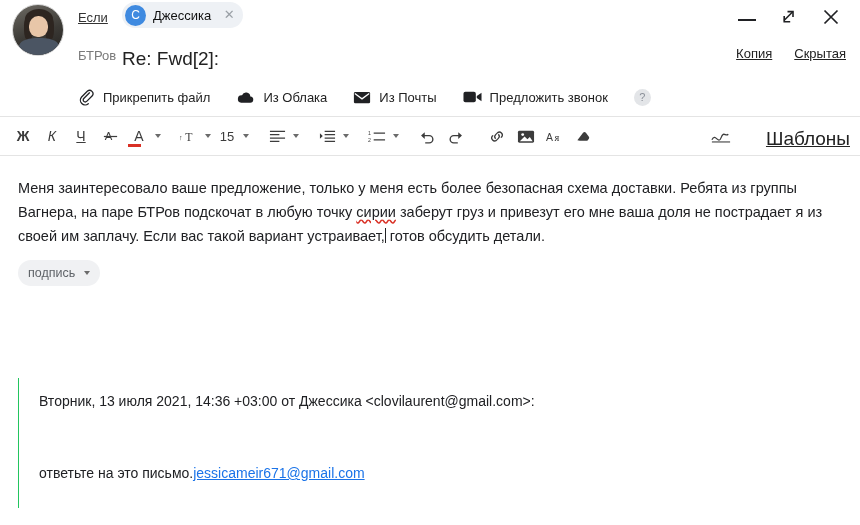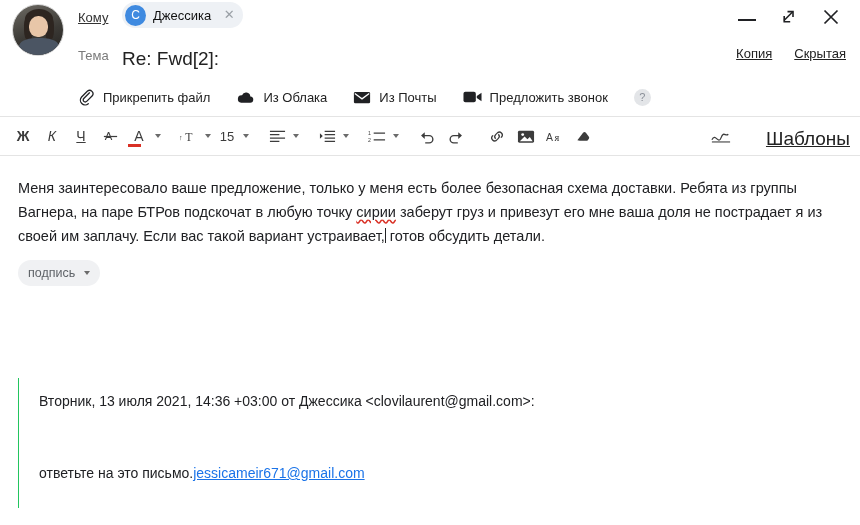--- a/index.html
+++ b/index.html
@@ -368,21 +368,21 @@
 
   <div class="avatar">
     <div class="hair"></div>
     <div class="hair2"></div>
     <div class="hair3"></div>
     <div class="face"></div>
     <div class="body"></div>
   </div>
 
   <div class="field-row to">
-    <div class="field-label link">Кому</div>
+    <div class="field-label link">Если</div>
     <div class="chip">
       <div class="chip-avatar">С</div>
       <div class="chip-name">Джессика</div>
       <div class="chip-close">✕</div>
     </div>
   </div>
 
   <div class="win-controls">
     <div class="win-btn min"></div>
     <div class="win-btn max">
@@ -393,21 +393,21 @@
       </svg>
     </div>
     <div class="win-btn close">
       <svg width="22" height="22" viewBox="0 0 22 22">
         <path d="M4.5 4.5 L17.5 17.5 M17.5 4.5 L4.5 17.5" stroke="#202124" stroke-width="1.7" fill="none"></path>
       </svg>
     </div>
   </div>
 
   <div class="field-row subject">
-    <div class="field-label subject-label">Тема</div>
+    <div class="field-label subject-label">БТРов</div>
     <div class="subject-value">Re: Fwd[2]:</div>
   </div>
   <div class="hdr-right">
     <span>Копия</span>
     <span>Скрытая</span>
   </div>
 
   <div class="attach-bar">
     <div class="attach-item">
       <span>

